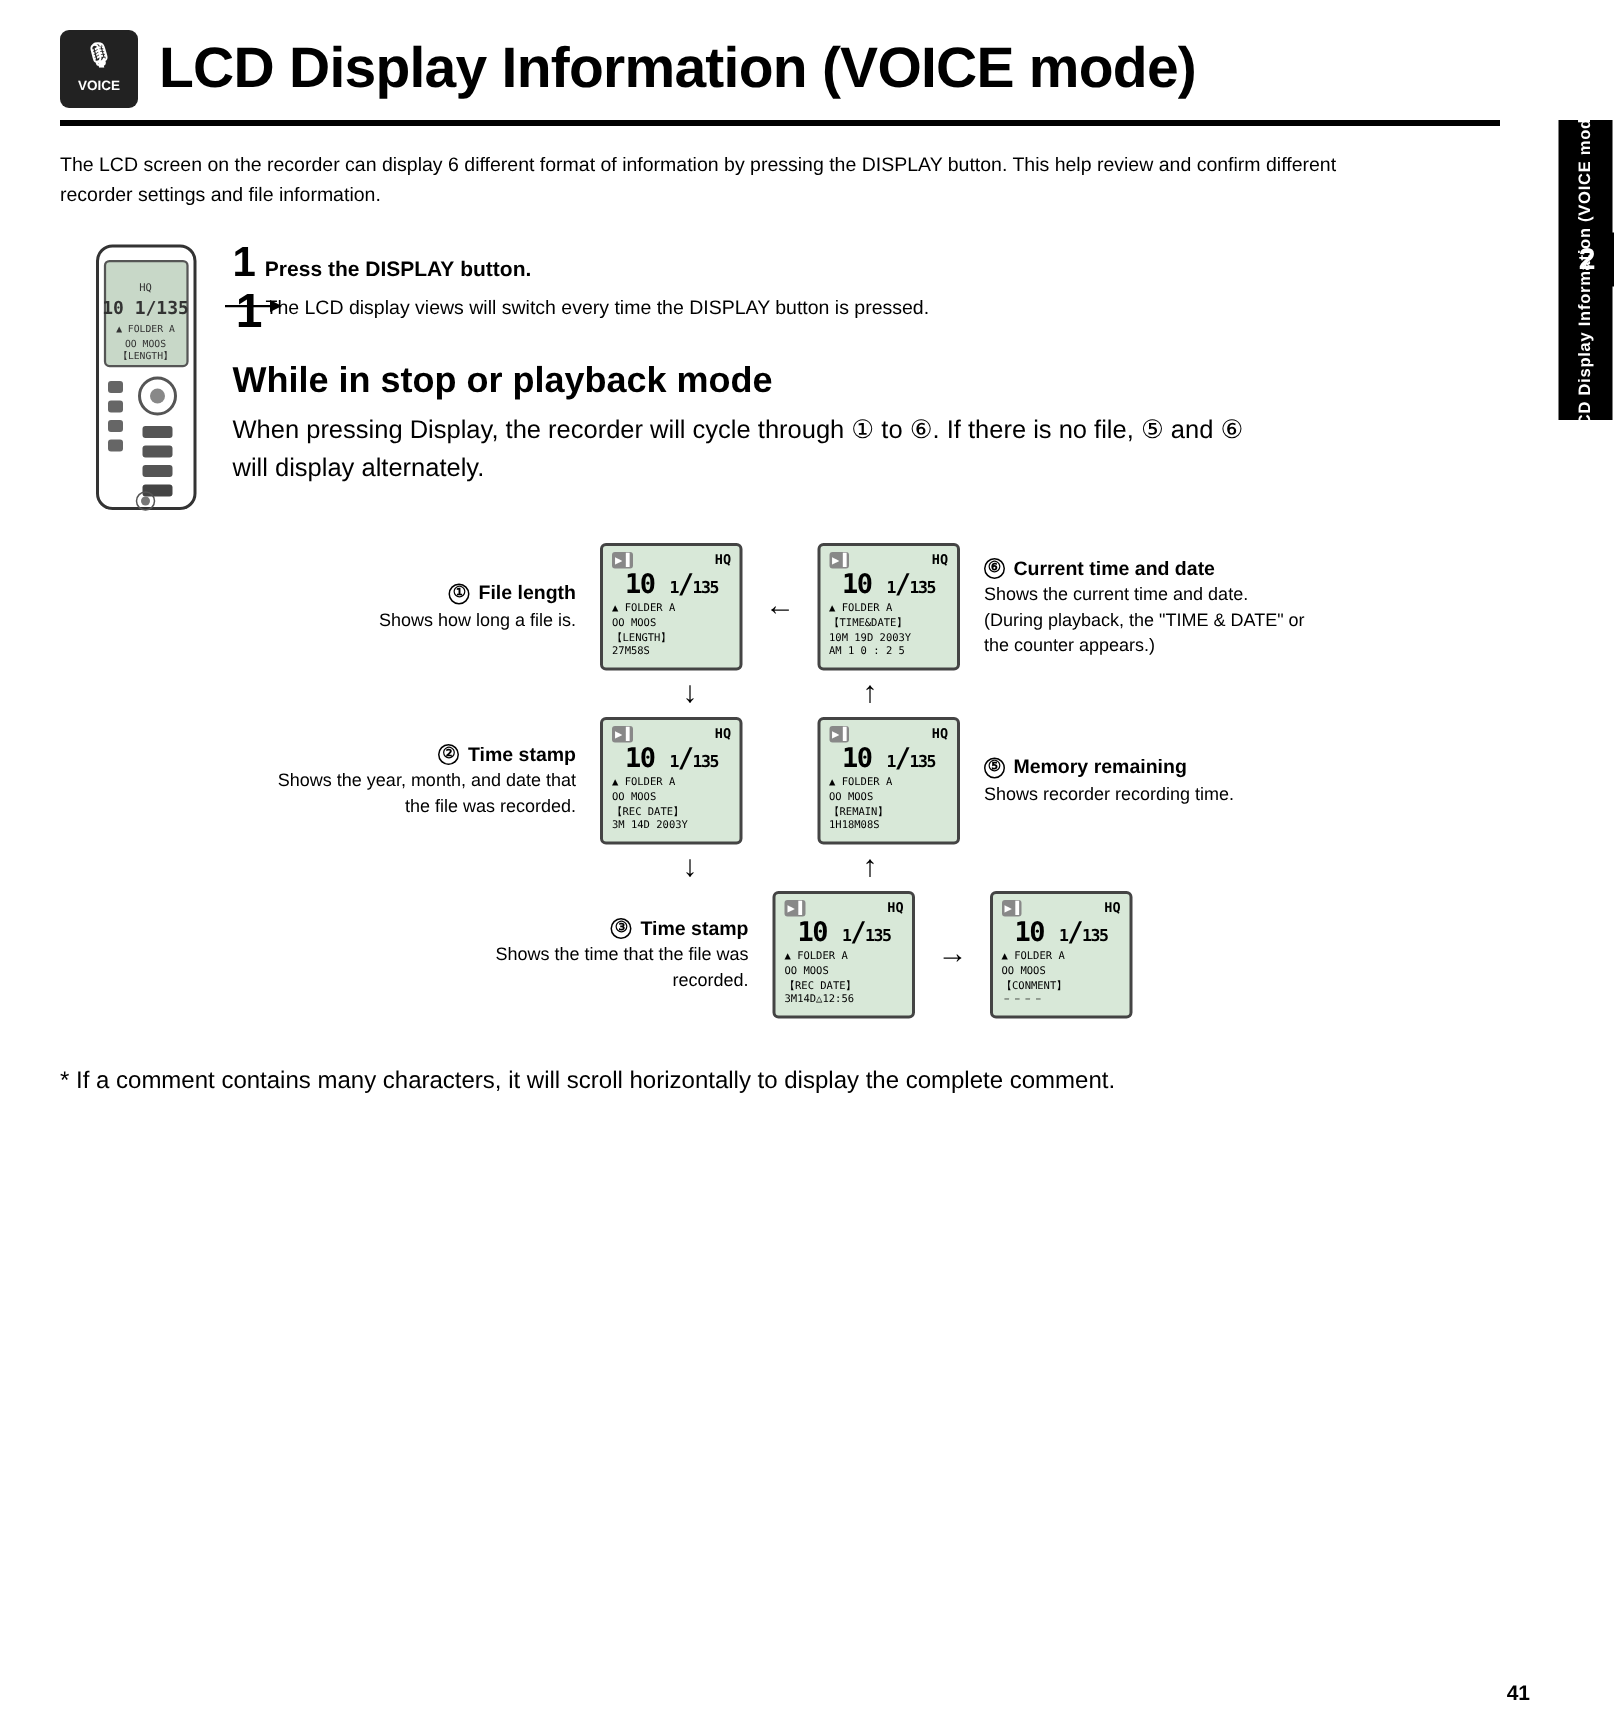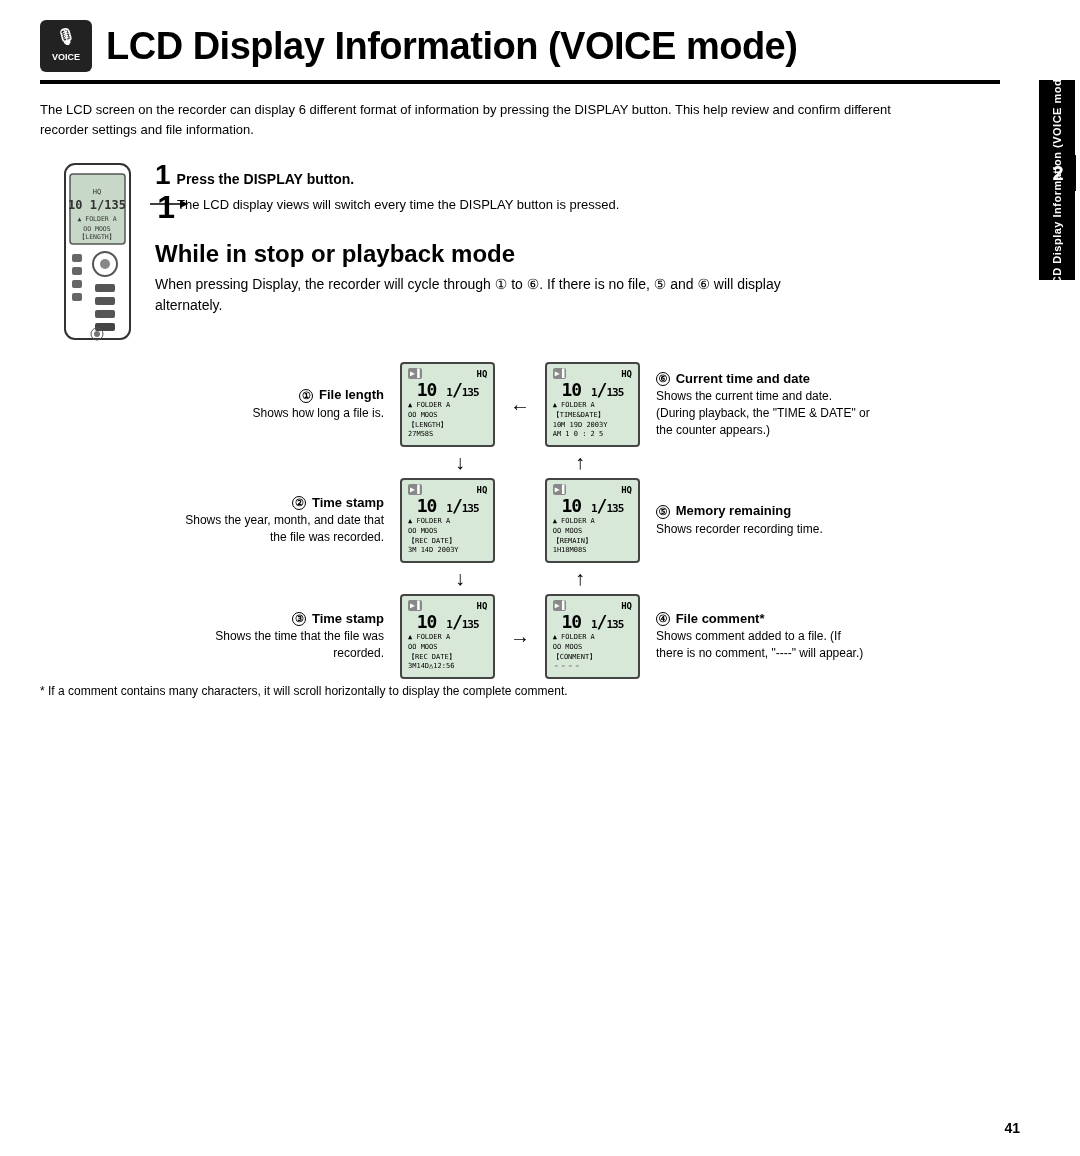--- a/index.html
+++ b/index.html
@@ -68,21 +68,21 @@
     }
 
     
     .while-heading {
       font-size: 24px;
       font-weight: bold;
       margin-top: 25px;
       margin-bottom: 6px;
     }
     .while-desc {
-      font-size: 14px;
+      font-size: 17px;
       line-height: 1.5;
       margin-bottom: 16px;
       max-width: 680px;
     }
 
     
     .lcd-screen {
       width: 110px;
       height: 85px;
       background: #d8e8d8;
@@ -174,22 +174,22 @@
     .page-number {
       position: absolute;
       bottom: 20px;
       right: 60px;
       font-size: 14px;
       font-weight: bold;
       text-align: right;
     }
 
     .footnote {
-      font-size: 12px;
-      margin-top: 2px;
+      font-size: 16px;
+      margin-top: 29px;
       line-height: 1.4;
     }
 
     
     .diagram-area {
       display: flex;
       flex-direction: column;
       align-items: center;
       margin: 0 auto;
       width: 700px;
@@ -486,24 +486,20 @@
           </div>
           <div class="lcd-numbers">10 <span style="font-size:11px">1</span>/<span style="font-size:11px">135</span></div>
           <div class="lcd-folder" style="font-size:7px;line-height:1.4;">
             <div>▲ FOLDER A</div>
             <div>OO MOOS</div>
             <div>【CONMENT】</div>
             <div>－－－－</div>
           </div>
         </div>
       </div>
-      <div class="diag-right-desc">
-        <div class="desc-title"><span class="desc-circ">④</span> <span>File comment*</span></div>
-        <div class="desc-body">Shows comment added to a file. (If there is no comment, "----" will appear.)</div>
-      </div>
     </div>
 
   </div>
 
   <p class="footnote">* If a comment contains many characters, it will scroll horizontally to display the complete comment.</p>
 
 </div>
 
 <div class="page-number">41</div>
 

